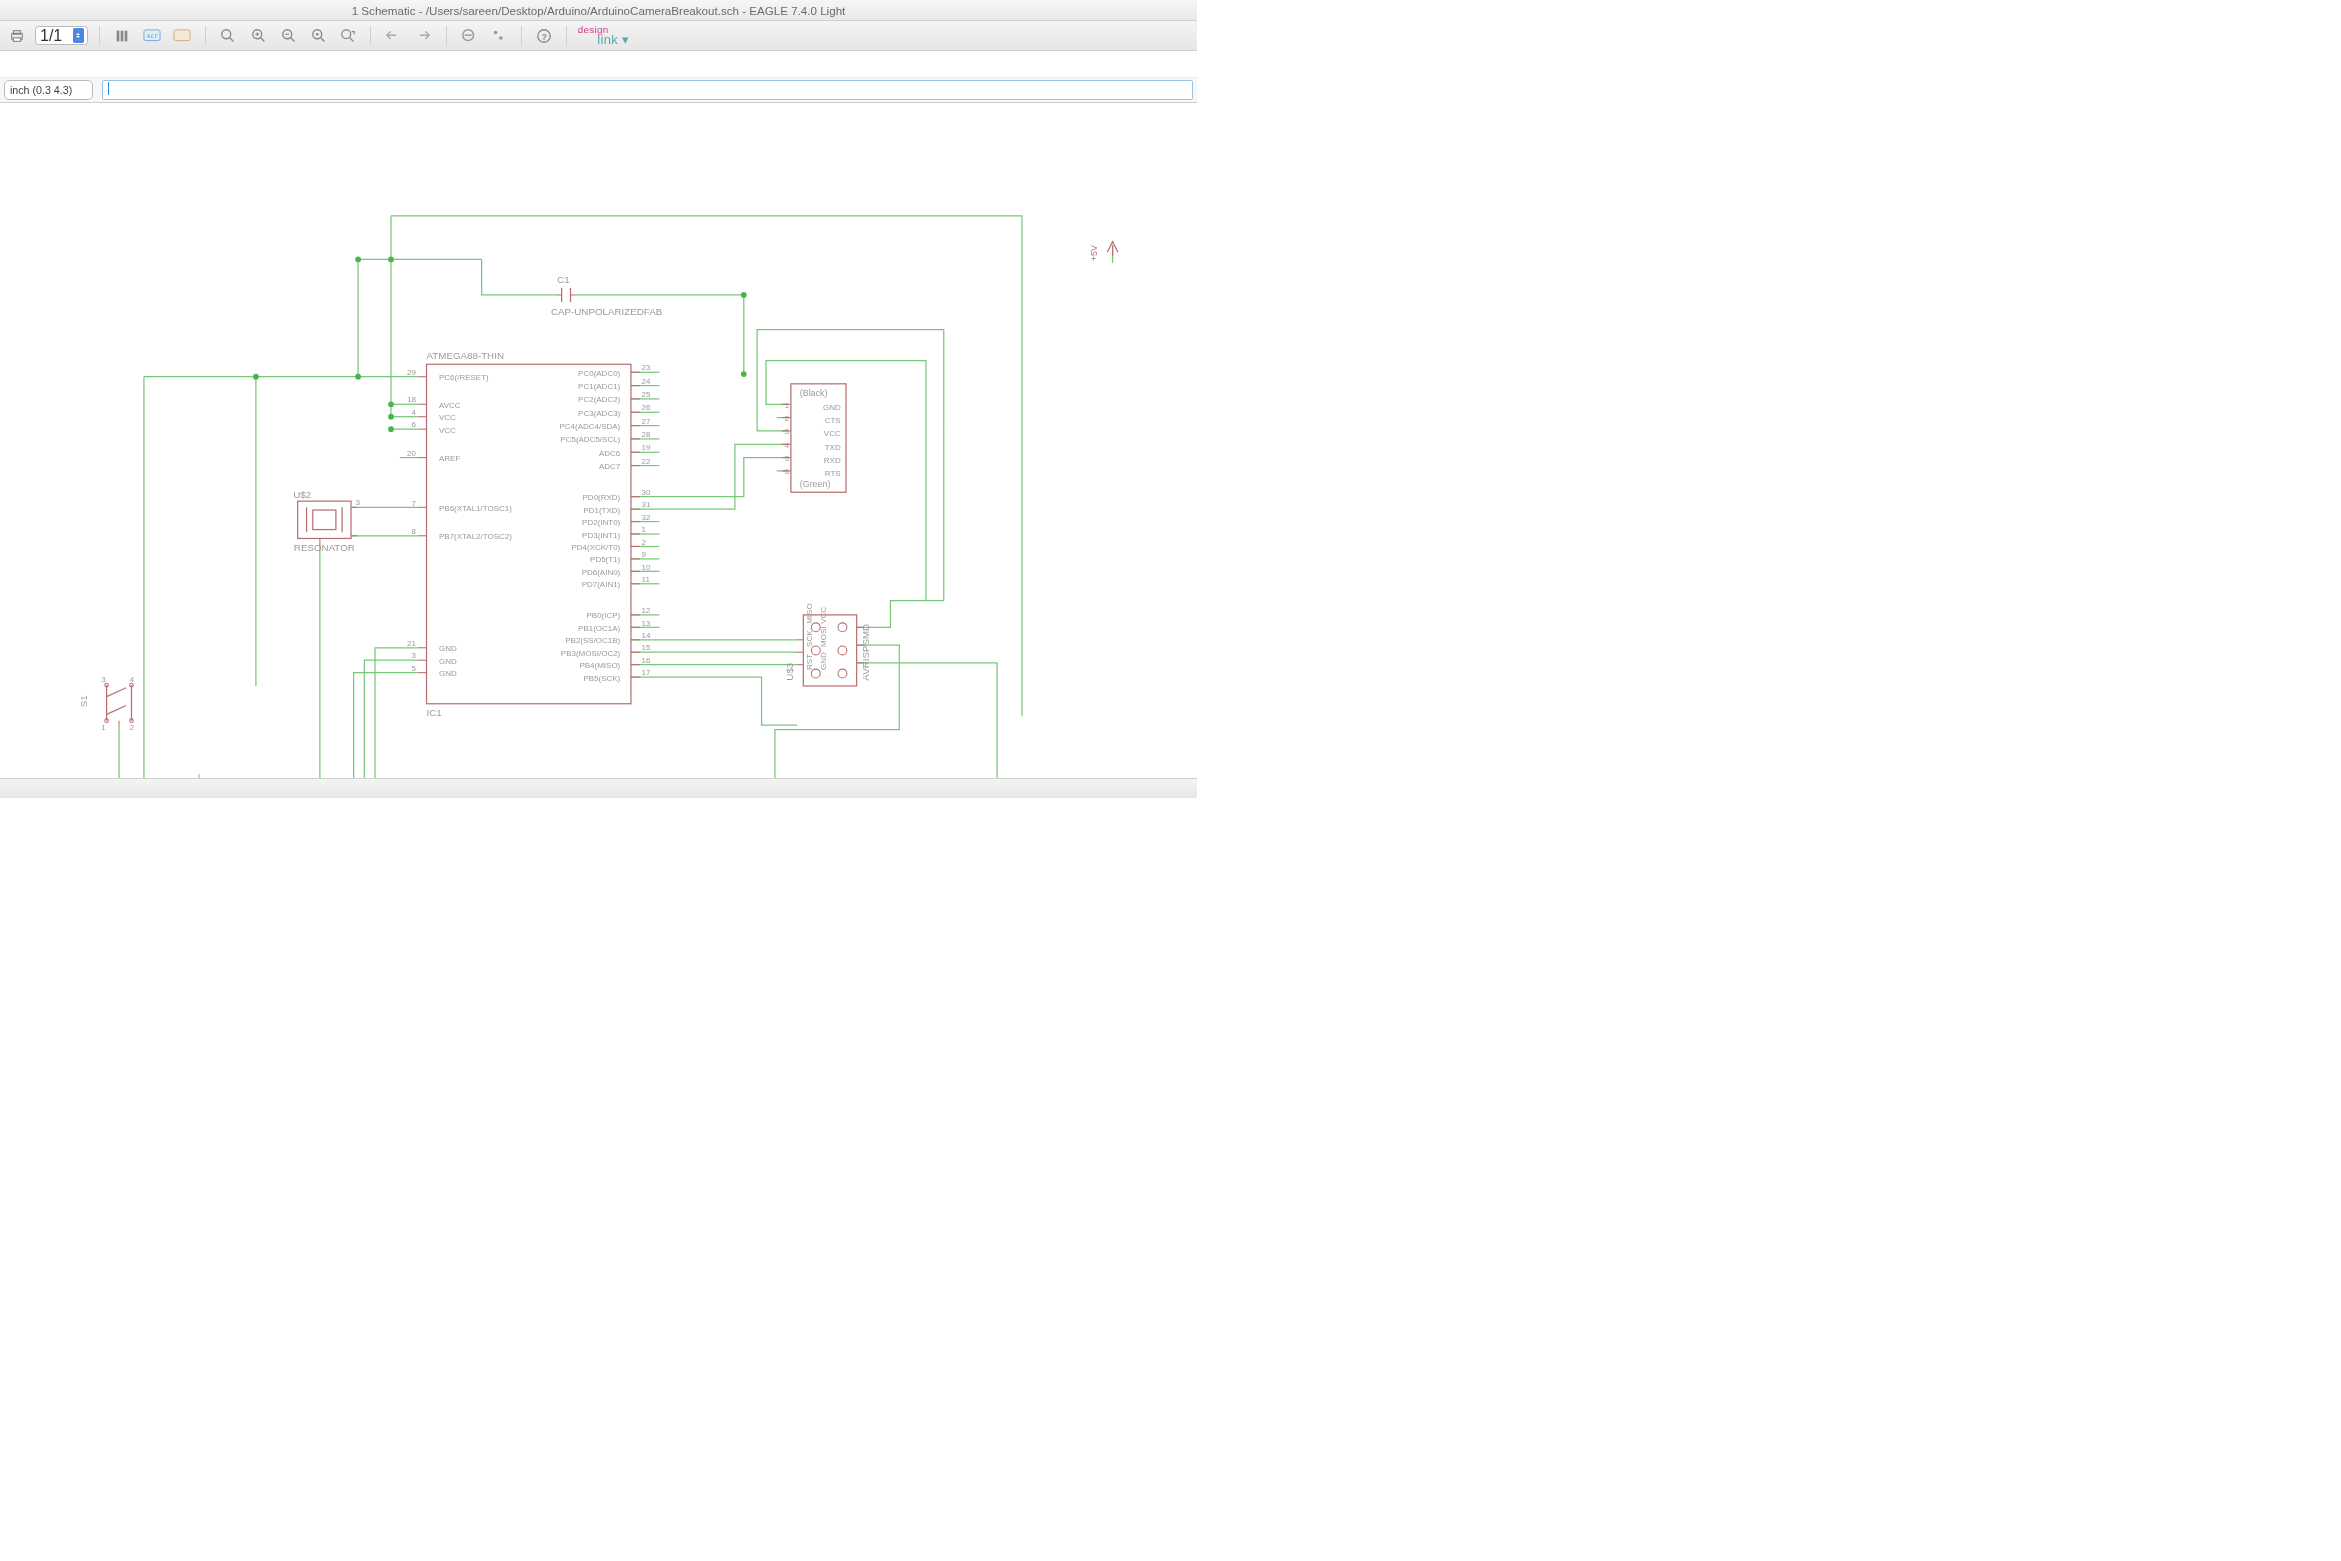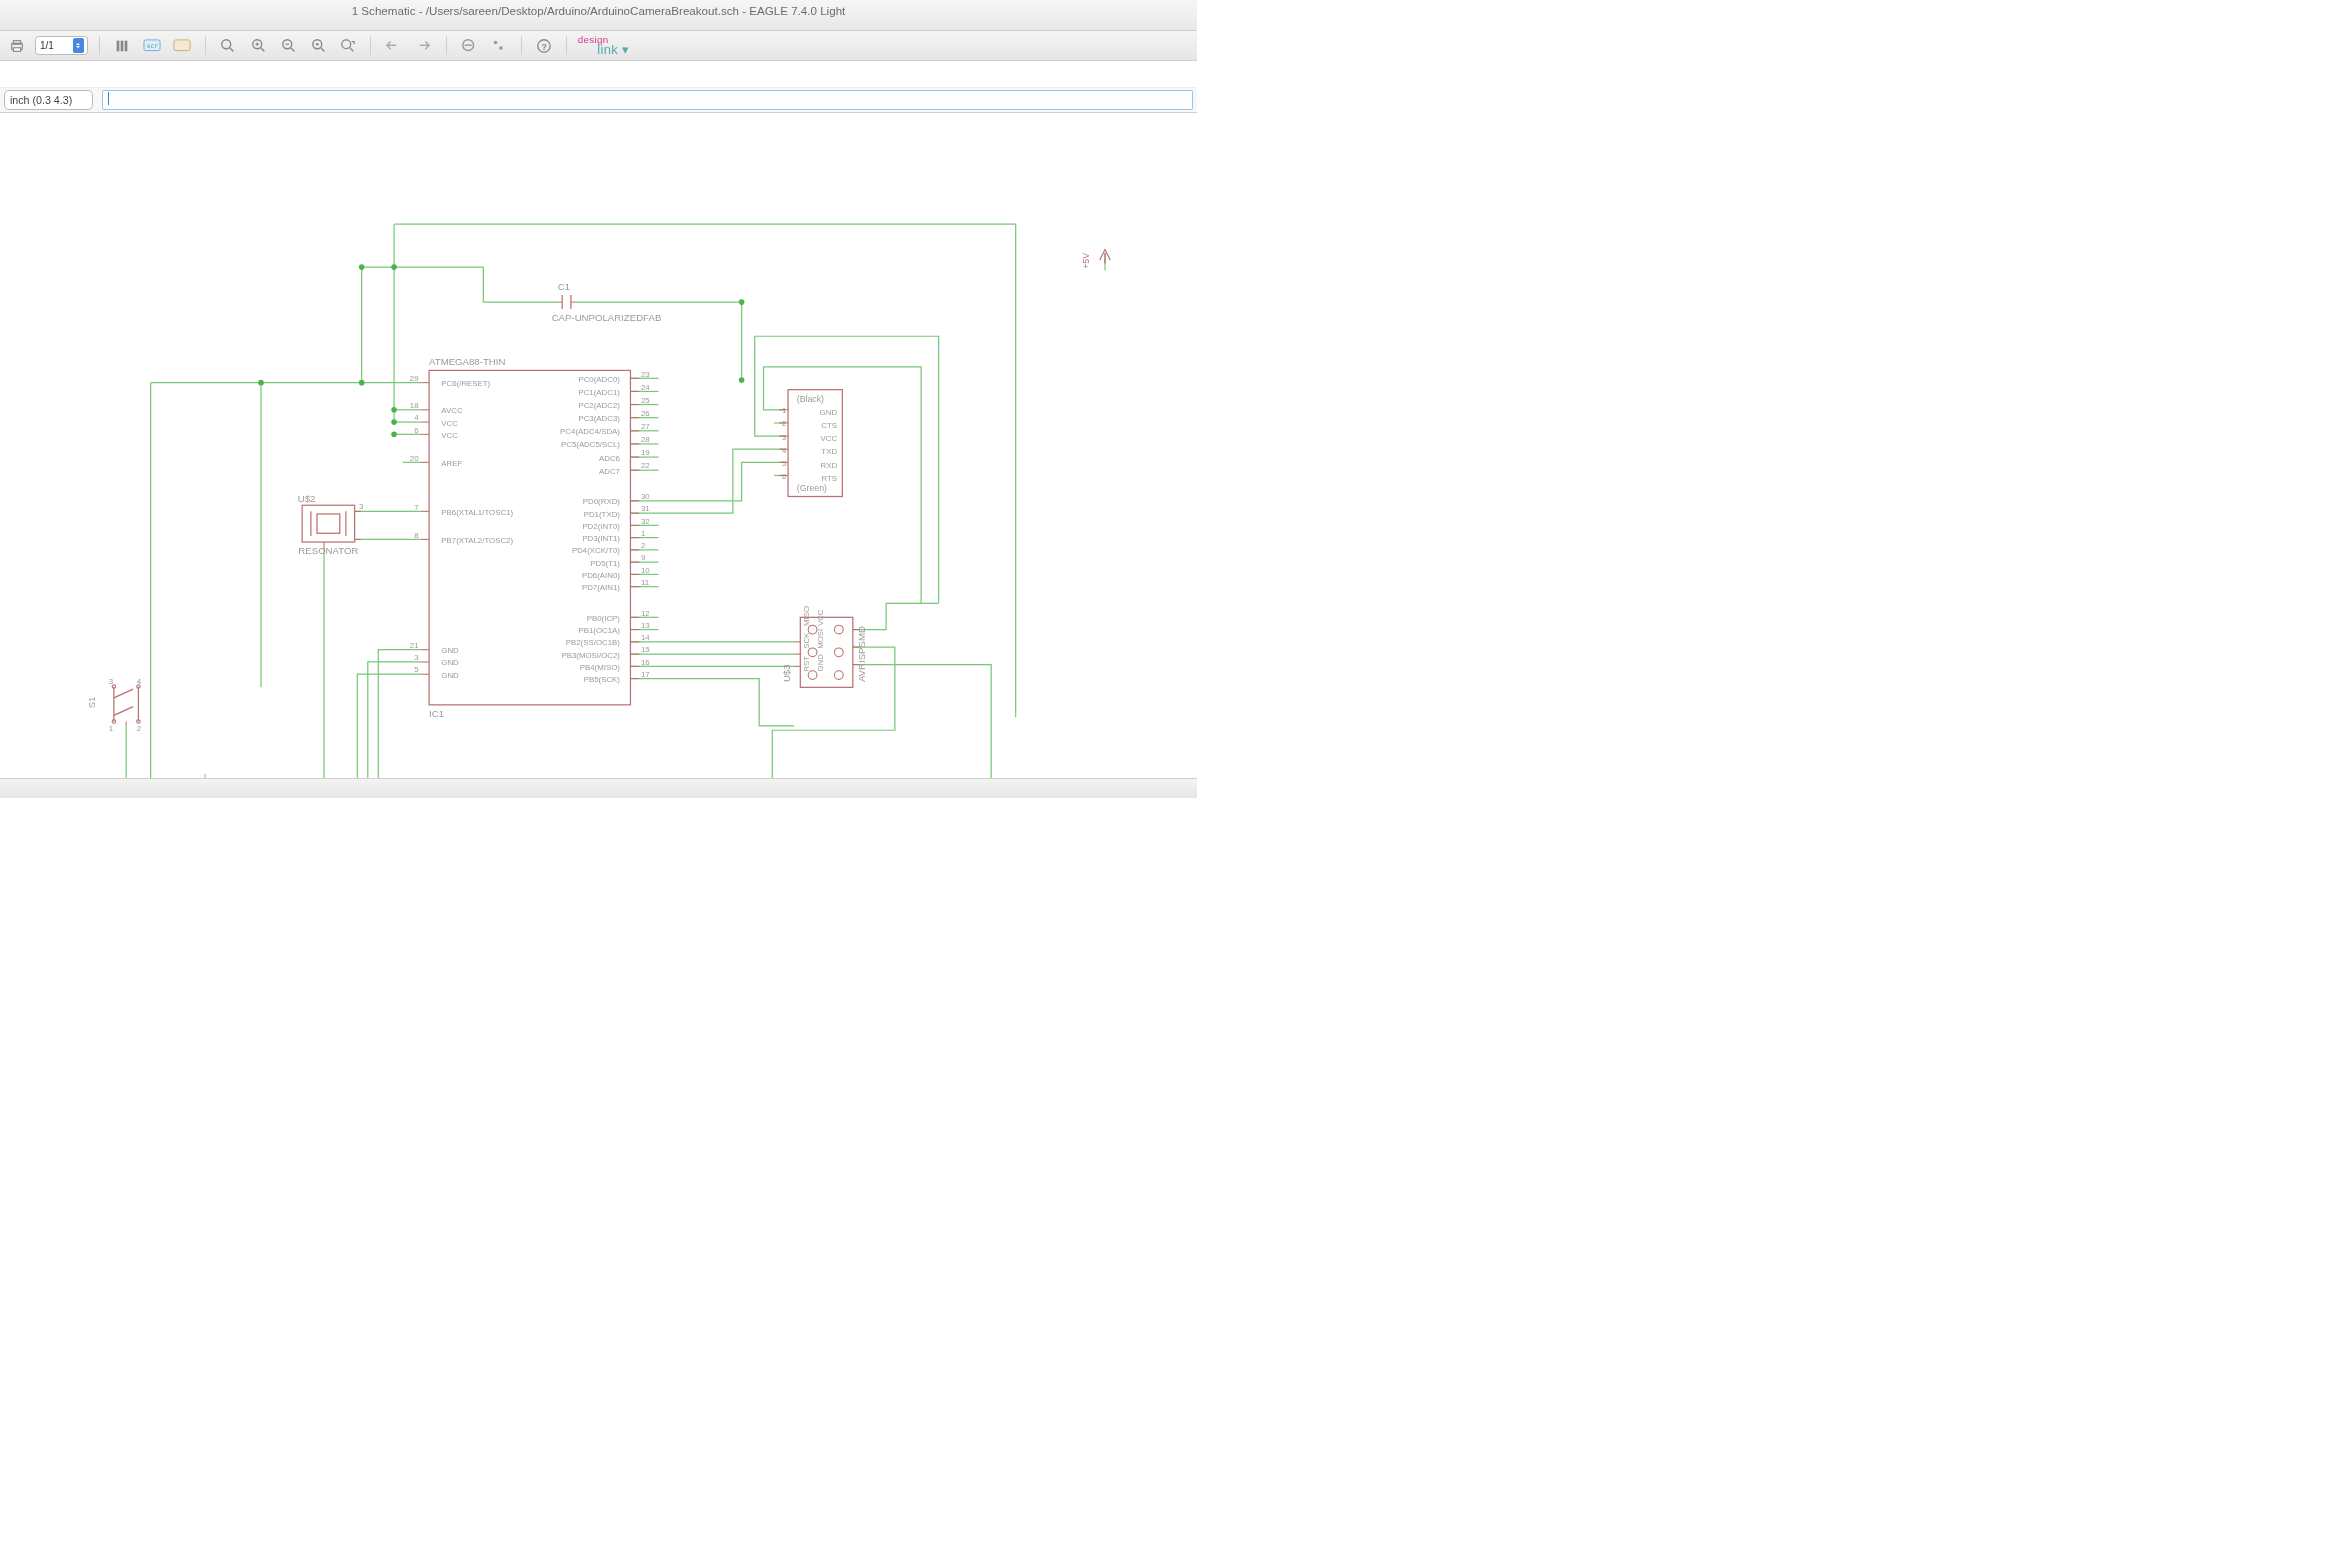--- a/index.html
+++ b/index.html
@@ -7,21 +7,21 @@
     font-family: "Lucida Grande", "Helvetica Neue", Arial, sans-serif;
     font-size: 11.6px;
     background: #ffffff;
     color: #333;
     overflow: hidden;
   }
   .window { width: 1197px; height: 798px; display: flex; flex-direction: column; }
 
   
   .titlebar {
-    height: 31px;
+    height: 21px;
     background: linear-gradient(#f6f6f6,#e8e8e8);
     border-bottom: 0.9px solid #d0d0d0;
     text-align: center;
     line-height: 21.4px;
     color: #6b6b6b;
     font-size: 11.6px;
   }
 
   
   .toolbar {
@@ -36,21 +36,21 @@
   .tb-btn {
     width: 23px; height: 23px;
     display: flex; align-items: center; justify-content: center;
     color: #777;
     border-radius: 3.6px;
   }
   .tb-sep { width: 0.9px; height: 19.6px; background: #cfcfcf; margin: 0 3.6px; }
   .sheet-select {
     width: 53px; height: 19.6px;
     border: 0.9px solid #bbb; border-radius: 3.6px;
-    background: #fff; font-size: 10px; padding: 0 3.6px;
+    background: #fff; font-size: 16px; padding: 0 3.6px;
     display: flex; align-items:center; justify-content: space-between;
   }
   .sheet-select .arrows {
     width: 10.7px; height: 14.3px; background:#4a88e0; border-radius:1.8px;
     display:flex; flex-direction:column; align-items:center; justify-content:center;
   }
   .sheet-select .arrows::before,
   .sheet-select .arrows::after {
     content:""; width:0;height:0;border-left:2.7px solid transparent;border-right:2.7px solid transparent;
   }

